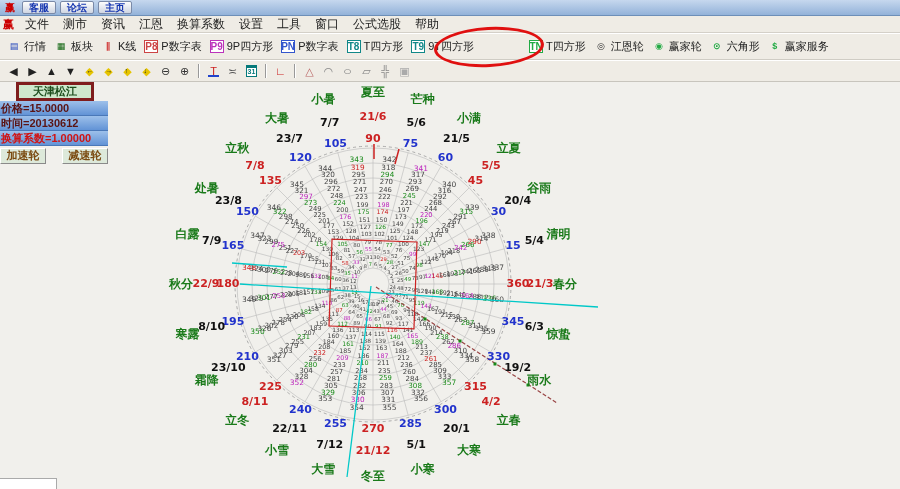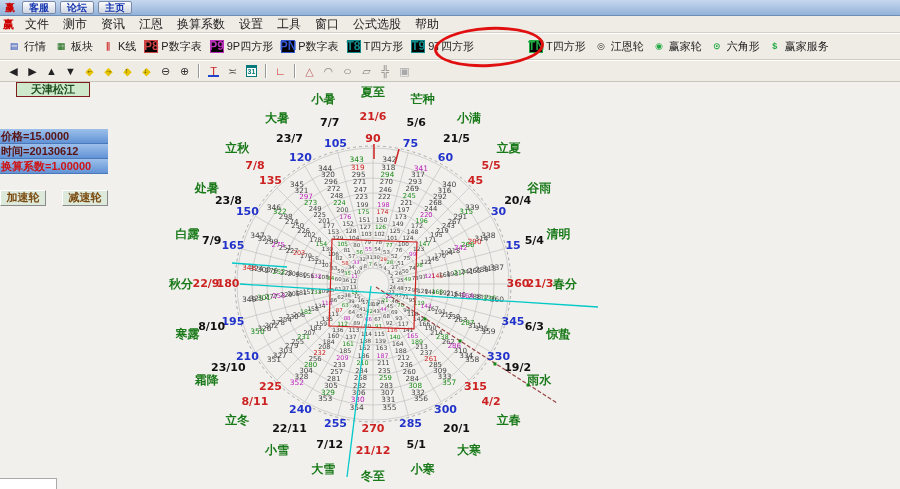--- a/index.html
+++ b/index.html
@@ -19,41 +19,41 @@
            border-bottom:1px solid #d4d0c8;font-size:12px;color:#222;}
   #menu-icon{color:#c00;font-weight:bold;font-size:11px;margin:0 4px 0 3px;}
   .menu-item{padding:0 7px;height:16px;line-height:16px;}
   
   #toolbar1{height:25px;background:#efece5;display:flex;align-items:center;
             border-top:1px solid #fff;border-bottom:1px solid #cfccc4;padding-left:3px;}
   .tbtn{display:inline-flex;align-items:center;gap:3px;padding:2px 4px;font-size:11px;
         color:#222;white-space:nowrap;}
   .ticon{display:inline-flex;align-items:center;justify-content:center;width:14px;height:13px;
          font-size:9px;font-weight:bold;line-height:13px;}
-  .ticon.boxed{border:1px solid currentColor;width:12px;height:11px;font-size:12px;background:#000000;}
+  .ticon.boxed{border:1px solid currentColor;width:12px;height:11px;font-size:10px;background:#ffffff;}
   
   #toolbar2{height:20px;background:#efece5;display:flex;align-items:center;
             border-top:1px solid #fff;border-bottom:1px solid #c8c5bd;padding-left:4px;}
   .dicon{display:inline-flex;align-items:center;justify-content:center;width:17px;height:16px;
          font-size:11px;position:relative;margin:0 1px;}
   .dicon .sub{position:absolute;font-size:7px;color:#222;top:4px;left:5.5px;line-height:7px;}
   .dicon.boxed span.g{border:1px solid currentColor;font-size:7px;font-weight:bold;
          padding:0 1px;border-top:3px solid currentColor;line-height:8px;background:#fff;}
   .dsep{width:1px;height:14px;background:#999;border-right:1px solid #fff;margin:0 4px;}
   .dicon .ul{position:absolute;bottom:2px;left:3px;right:3px;height:2px;background:#2244cc;}
   
   #main{position:relative;width:900px;height:412px;background:#f1f0ec;}
   #wheel-svg{position:absolute;left:0;top:0;}
   
   #param-panel{position:absolute;left:0;top:0;width:108px;z-index:5;font-size:11px;}
   #stock-tab{margin-left:16px;width:72px;height:13px;line-height:13px;text-align:center;
-             background:#cfe9cd;border:1px solid #7f1d1d;color:#1c4d1c;font-weight:bold;font-size:11px;}
+             background:#cfe9cd;border:3px solid #7f1d1d;color:#1c4d1c;font-weight:bold;font-size:11px;}
   .prow{height:14px;line-height:14px;background:linear-gradient(#9dc0ea,#6293d6);
         border-bottom:1px solid #4a78b8;font-weight:bold;padding-left:1px;white-space:nowrap;}
-  #param-buttons{display:flex;margin-top:16px;gap:16px;}
+  #param-buttons{display:flex;margin-top:2px;gap:16px;}
   .pbtn{flex:1;height:14px;line-height:13px;text-align:center;font-size:11px;font-weight:bold;
         color:#7a4a10;background:#dde9da;border:1px solid;border-color:#fff #8a8a8a #8a8a8a #fff;}
   
   #annotation{position:absolute;border:3px solid #e01010;border-radius:50%;z-index:50;
               pointer-events:none;transform:rotate(-3deg);}
   
   #bl-box{position:absolute;left:0;bottom:0;width:56px;height:15px;background:#fff;
           border-top:1px solid #aaa;border-right:1px solid #aaa;}
 </style>
 </head>
@@ -690,21 +690,21 @@
         <text x="289.50000000000006" y="60.37375756799872" font-size="11" fill="#111111">23/7</text>
         <text x="277.00000000000006" y="39.723122473387775" font-size="12" fill="#1a7a1a">大暑</text>
         <text x="335.4712384601345" y="64.94075518808509" font-size="11" fill="#2233cc">105</text>
         <text x="329.77721946787904" y="43.69038700972558" font-size="11" fill="#111111">7/7</text>
         <text x="323.306743340316" y="20.542241352498877" font-size="12" fill="#1a7a1a">小暑</text>
       </g>
     </svg>
 
   <div id="param-panel">
     <div id="stock-tab">天津松江</div>
-    <div class="prow" style="color: rgb(90, 20, 20); margin-top: 32px;">价格=15.0000</div>
+    <div class="prow" style="color: rgb(90, 20, 20);">价格=15.0000</div>
     <div class="prow" style="color: rgb(90, 20, 20);">时间=20130612</div>
     <div class="prow" style="color: rgb(208, 20, 20);">换算系数=1.00000</div>
     <div id="param-buttons">
       <span class="pbtn">加速轮</span>
       <span class="pbtn">减速轮</span>
     </div>
   </div>
 
   <div id="bl-box"></div>
 </div>

